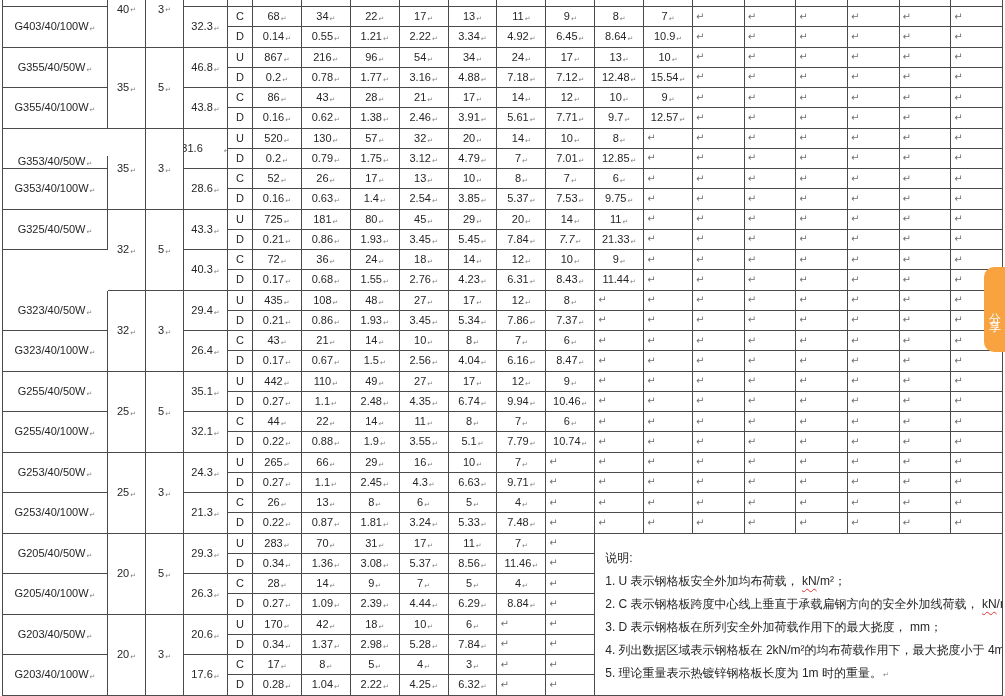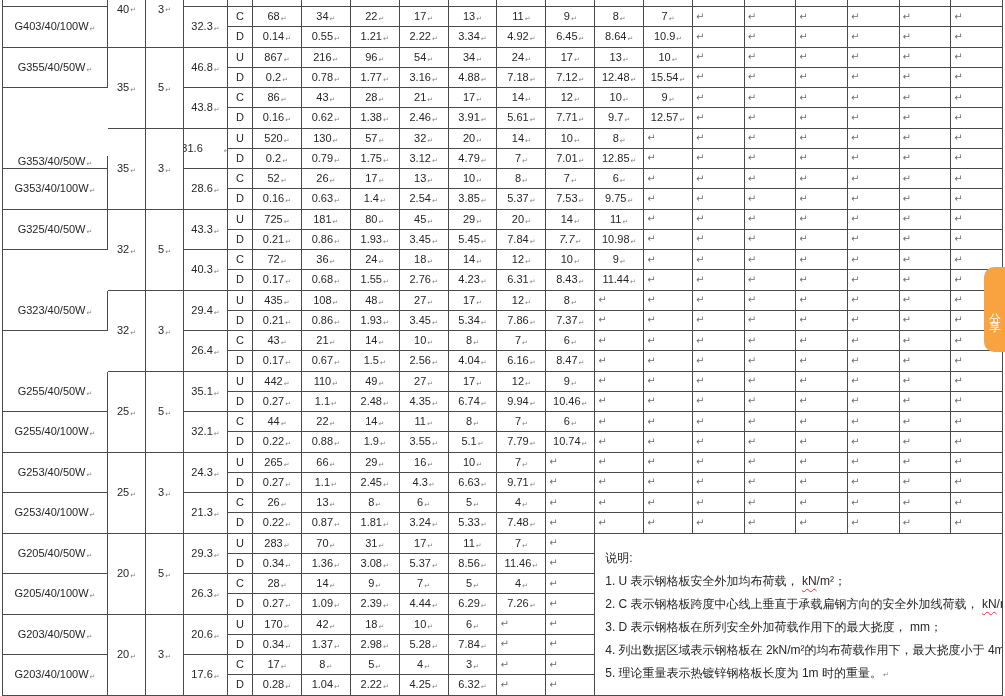--- a/index.html
+++ b/index.html
@@ -310,20 +310,24 @@
     </div>
     <div class="c empty" style="grid-area: 5 / 18 / span 1 / span 1;">
       <span class="ret">↵</span>
     </div>
     <div class="c empty" style="grid-area: 5 / 19 / span 1 / span 1;">
       <span class="ret">↵</span>
     </div>
     <div class="c empty" style="grid-area: 5 / 20 / span 1 / span 1;">
       <span class="ret">↵</span>
     </div>
+    <div class="c model" style="grid-area: 6 / 1 / span 2 / span 1;">
+      <span>G355/40/100W</span>
+      <span class="eoc">↵</span>
+    </div>
     <div class="c num" style="grid-area: 6 / 4 / span 2 / span 1;">
       <span>43.8</span>
       <span class="eoc">↵</span>
     </div>
     <div class="c lbl" style="grid-area: 6 / 5 / span 1 / span 1;">
       <span>C</span>
     </div>
     <div class="c num" style="grid-area: 6 / 6 / span 1 / span 1;">
       <span>86</span>
       <span class="eoc">↵</span>
@@ -780,21 +784,21 @@
     </div>
     <div class="c num" style="grid-area: 13 / 11 / span 1 / span 1;">
       <span>7.84</span>
       <span class="eoc">↵</span>
     </div>
     <div class="c num" style="grid-area: 13 / 12 / span 1 / span 1; font-style: italic;">
       <span>7.7</span>
       <span class="eoc">↵</span>
     </div>
     <div class="c num" style="grid-area: 13 / 13 / span 1 / span 1;">
-      <span>10.98</span>
+      <span>21.33</span>
       <span class="eoc">↵</span>
     </div>
     <div class="c empty" style="grid-area: 13 / 14 / span 1 / span 1;">
       <span class="ret">↵</span>
     </div>
     <div class="c empty" style="grid-area: 13 / 15 / span 1 / span 1;">
       <span class="ret">↵</span>
     </div>
     <div class="c empty" style="grid-area: 13 / 16 / span 1 / span 1;">
       <span class="ret">↵</span>
@@ -1046,20 +1050,24 @@
     </div>
     <div class="c empty" style="grid-area: 17 / 18 / span 1 / span 1;">
       <span class="ret">↵</span>
     </div>
     <div class="c empty" style="grid-area: 17 / 19 / span 1 / span 1;">
       <span class="ret">↵</span>
     </div>
     <div class="c empty" style="grid-area: 17 / 20 / span 1 / span 1;">
       <span class="ret">↵</span>
     </div>
+    <div class="c model" style="grid-area: 18 / 1 / span 2 / span 1;">
+      <span>G323/40/100W</span>
+      <span class="eoc">↵</span>
+    </div>
     <div class="c num" style="grid-area: 18 / 4 / span 2 / span 1;">
       <span>26.4</span>
       <span class="eoc">↵</span>
     </div>
     <div class="c lbl" style="grid-area: 18 / 5 / span 1 / span 1;">
       <span>C</span>
     </div>
     <div class="c num" style="grid-area: 18 / 6 / span 1 / span 1;">
       <span>43</span>
       <span class="eoc">↵</span>
@@ -1782,21 +1790,21 @@
     </div>
     <div class="c num" style="grid-area: 31 / 9 / span 1 / span 1;">
       <span>4.44</span>
       <span class="eoc">↵</span>
     </div>
     <div class="c num" style="grid-area: 31 / 10 / span 1 / span 1;">
       <span>6.29</span>
       <span class="eoc">↵</span>
     </div>
     <div class="c num" style="grid-area: 31 / 11 / span 1 / span 1;">
-      <span>7.26</span>
+      <span>8.84</span>
       <span class="eoc">↵</span>
     </div>
     <div class="c empty" style="grid-area: 31 / 12 / span 1 / span 1;">
       <span class="ret">↵</span>
     </div>
     <div class="c num" style="grid-area: 32 / 2 / span 4 / span 1;">
       <span>20</span>
       <span class="eoc">↵</span>
     </div>
     <div class="c num" style="grid-area: 32 / 3 / span 4 / span 1;">

